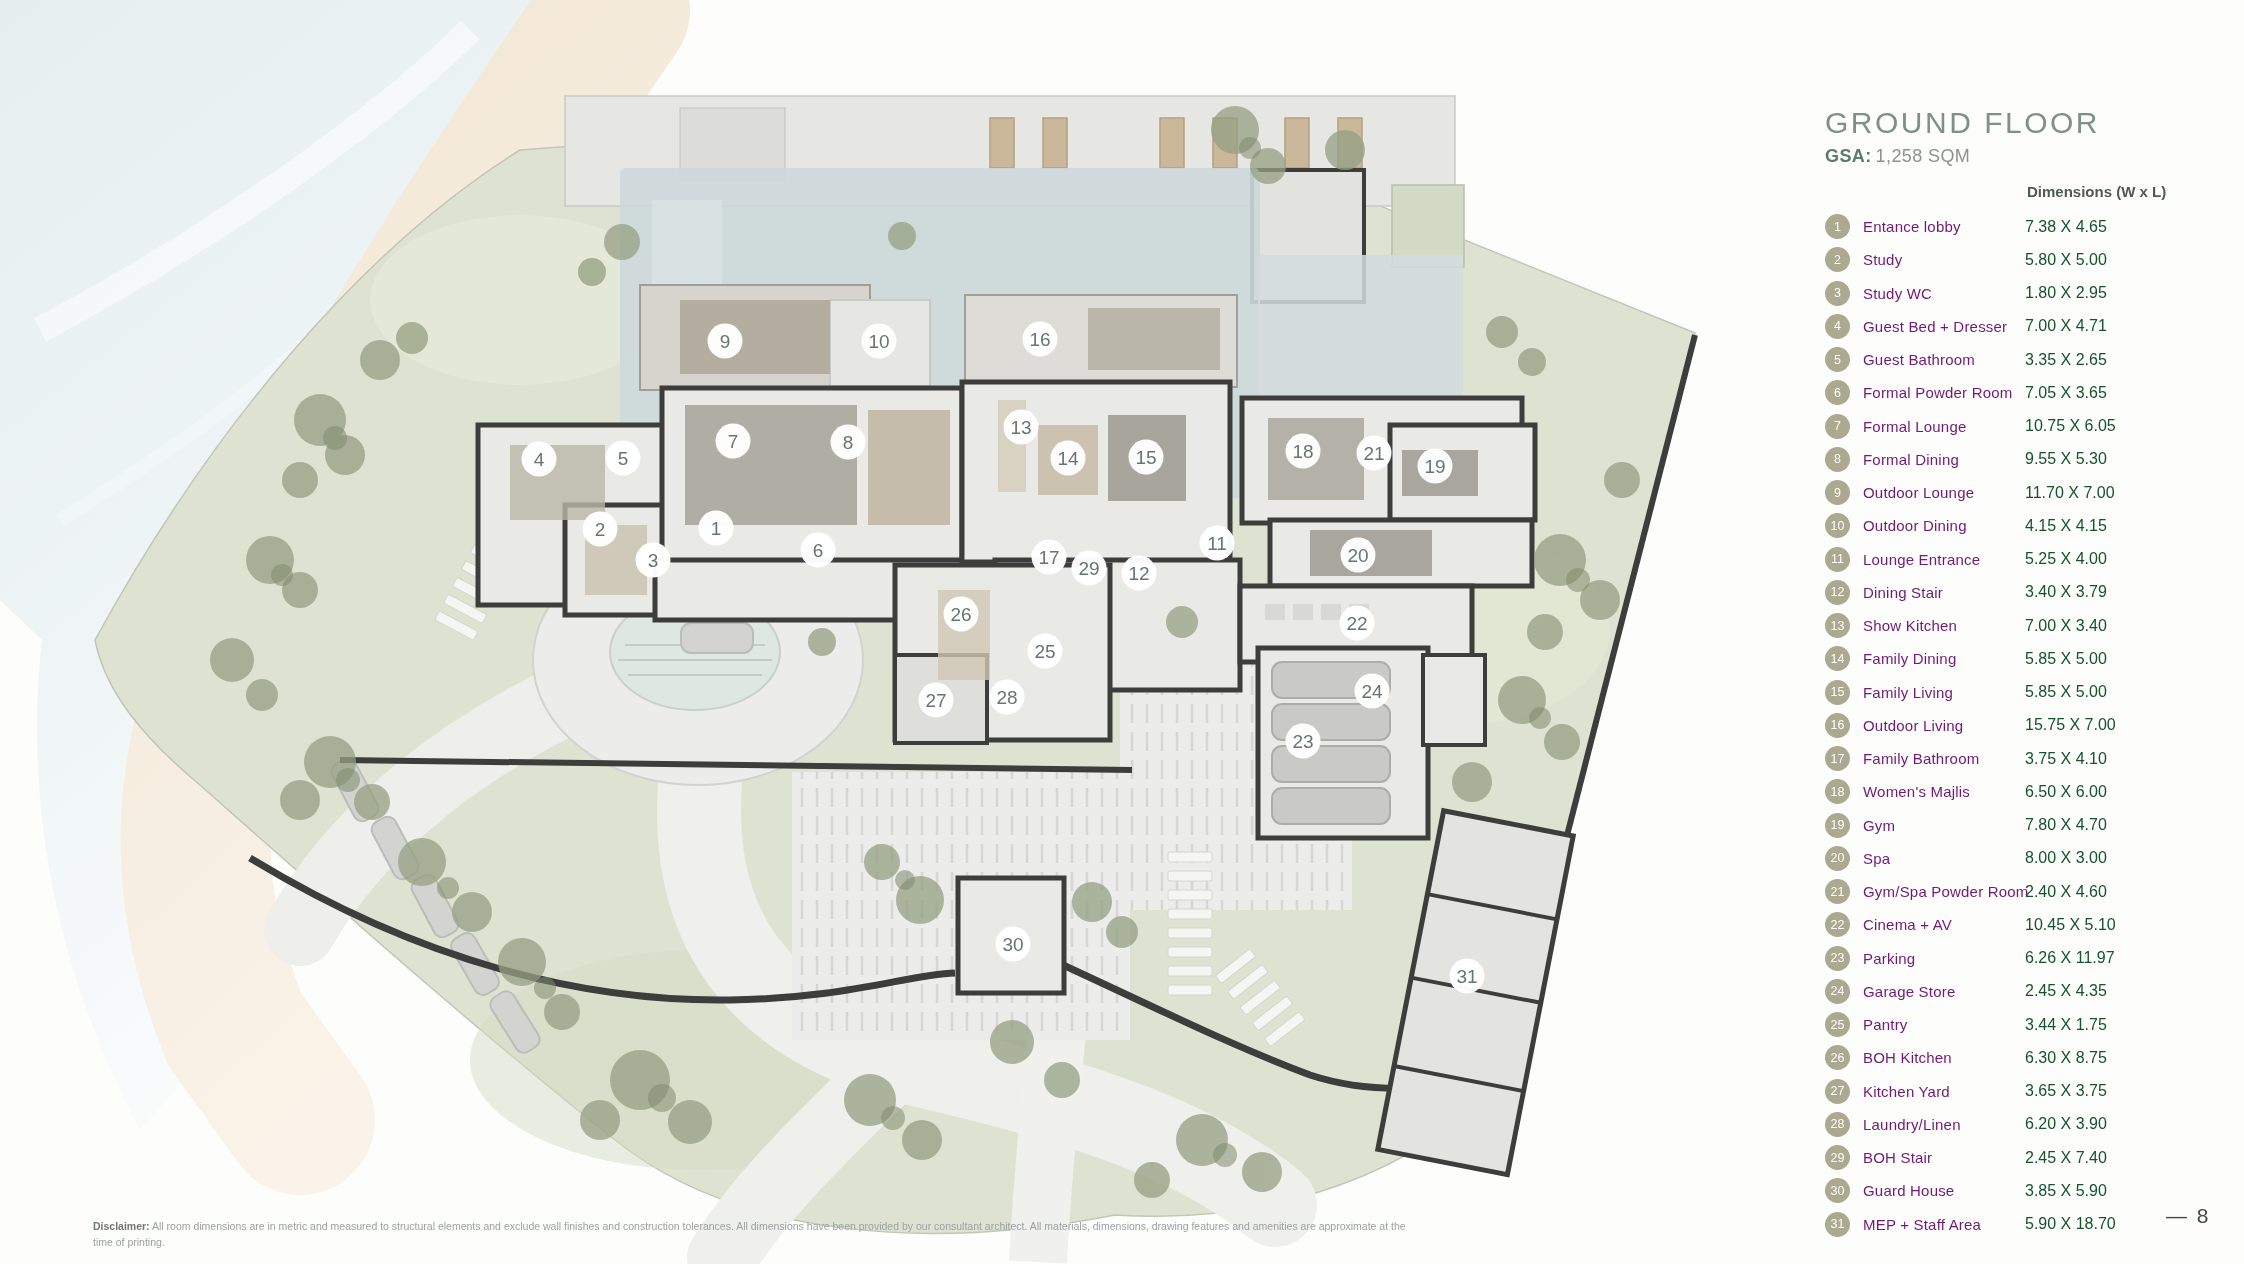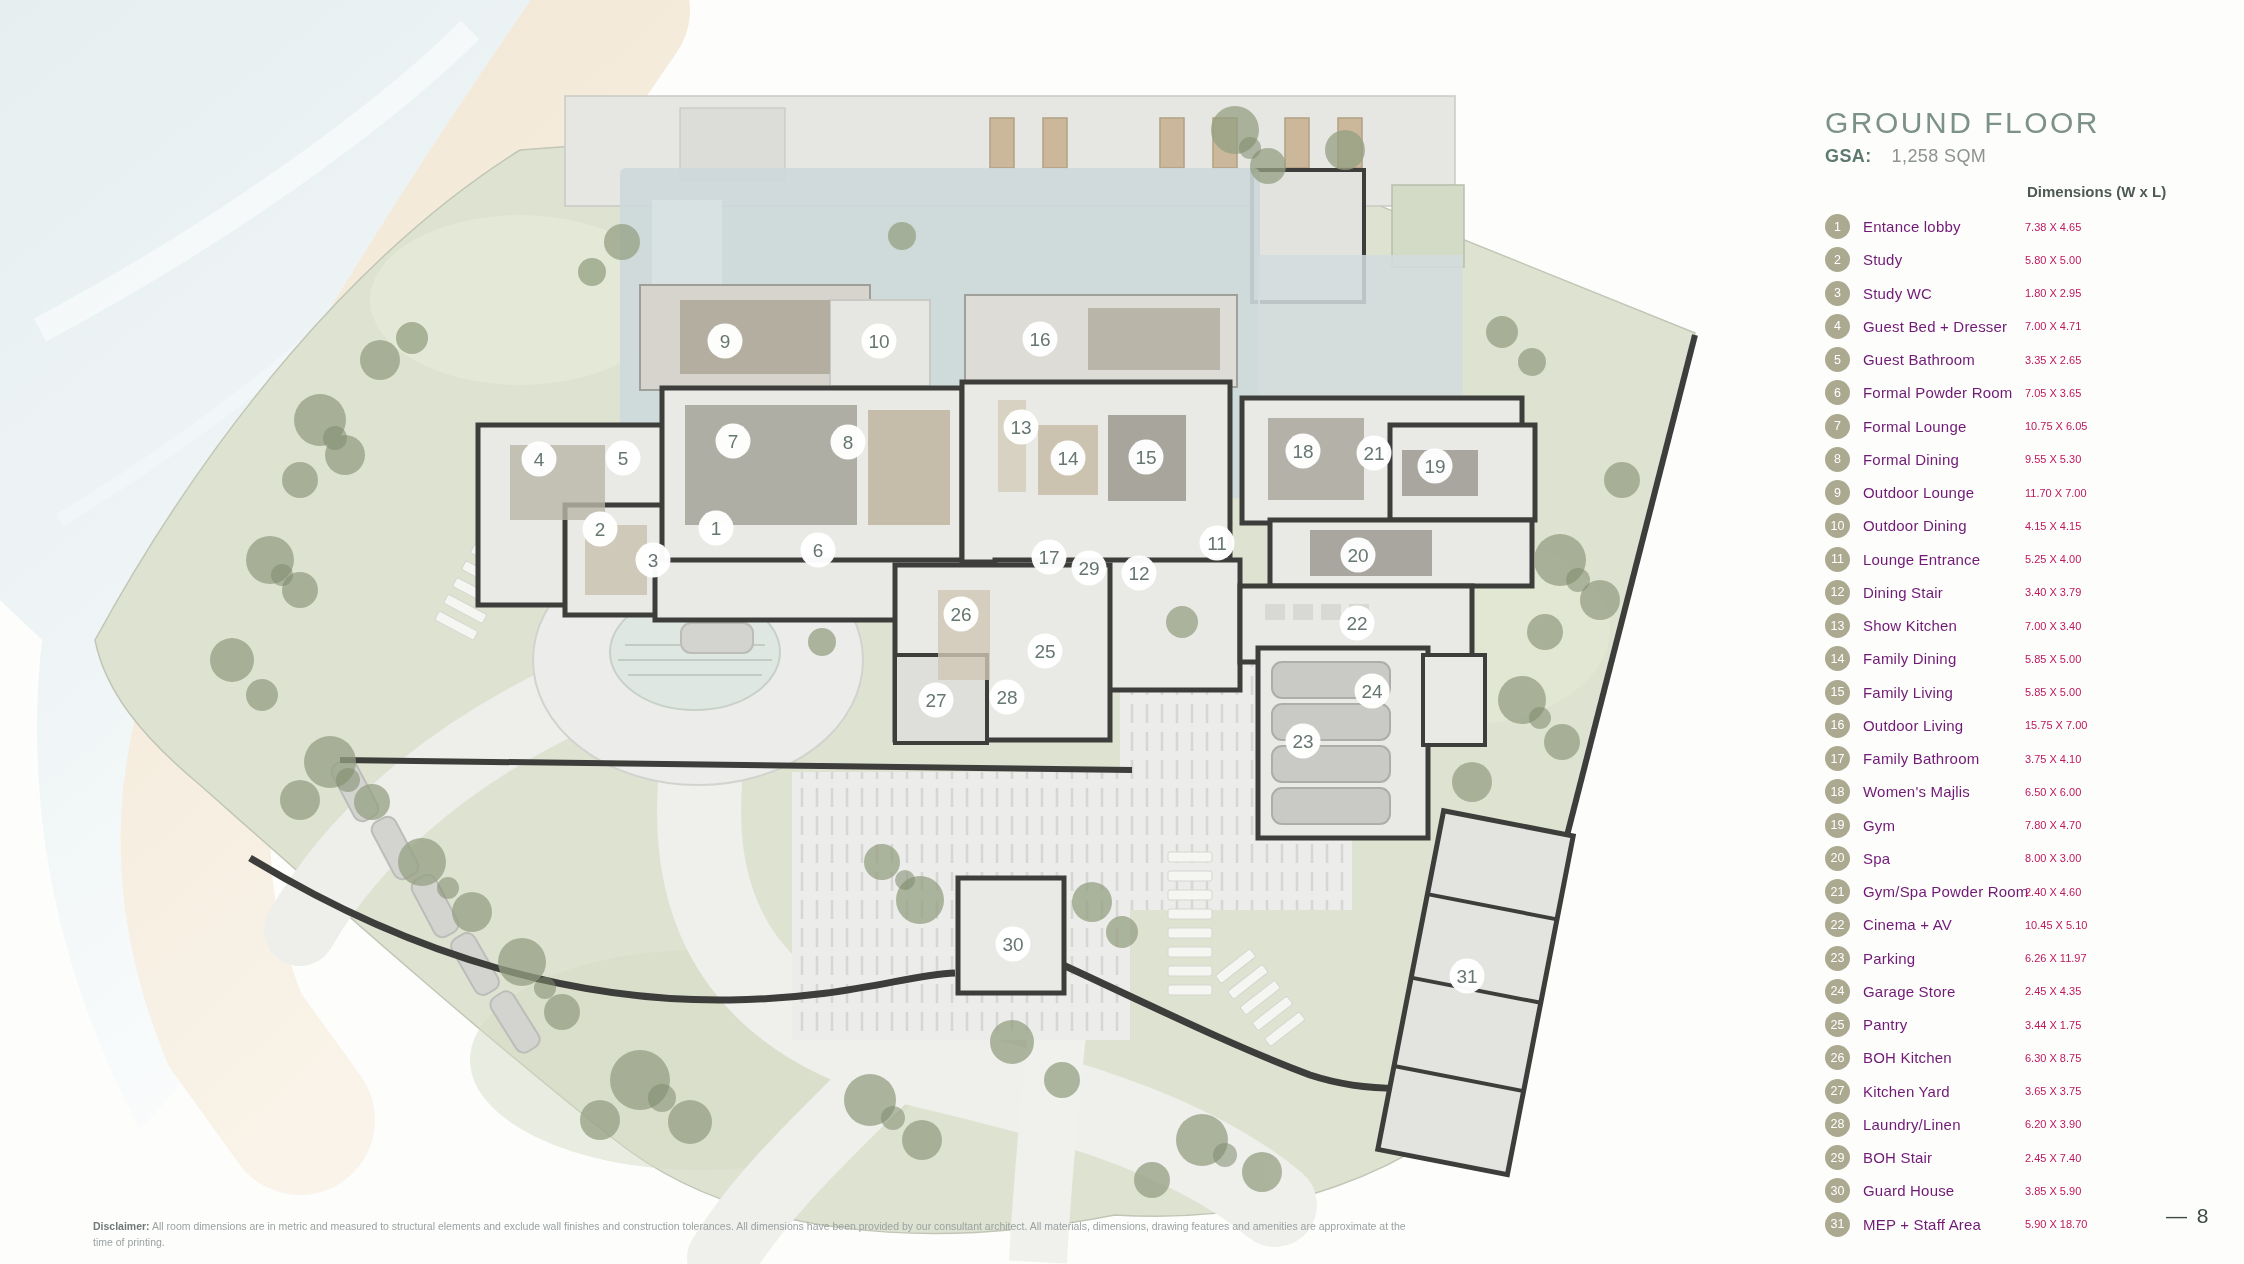--- a/index.html
+++ b/index.html
@@ -4,28 +4,28 @@
 <style>
   html,body{margin:0;padding:0;background:#ffffff;}
   .page{position:relative;width:2244px;height:1264px;background:#fdfdfc;overflow:hidden;
         font-family:"Liberation Sans",sans-serif;}
   .plan-svg{position:absolute;left:0;top:0;}
   
   .legend{position:absolute;left:1825px;top:0;width:410px;height:1025px;}
   .legend-title{position:absolute;top:106px;left:0;font-size:30px;font-weight:500;
                 letter-spacing:2.5px;color:#7c918a;white-space:nowrap;}
   .legend-gsa{position:absolute;top:146px;left:0;font-size:18px;letter-spacing:.4px;color:#8d9390;}
-  .legend-gsa b{color:#5d7a71;font-weight:700;margin-right:20px;}
+  .legend-gsa b{color:#5d7a71;font-weight:700;margin-right:4px;}
   .dims-header{position:absolute;top:183px;left:202px;font-size:15px;font-weight:700;color:#4e5a55;white-space:nowrap;text-align:center;}
   .legend-rows{position:absolute;top:210px;left:0;width:410px;}
   .lrow{display:flex;align-items:center;height:33.25px;}
   .lnum{flex:0 0 25px;width:25px;height:25px;border-radius:50%;background:#aba98f;color:#ffffff;
         font-size:12.5px;display:flex;align-items:center;justify-content:center;margin-right:13px;}
   .lname{width:162px;font-size:15px;color:#701a75;letter-spacing:.2px;white-space:nowrap;}
-  .ldims{font-size:11px;color:#be185d;white-space:nowrap;}
+  .ldims{font-size:16px;color:#14532d;white-space:nowrap;}
   
   .disclaimer{position:absolute;left:93px;top:1218px;width:1330px;font-size:10.5px;
               line-height:16px;color:#9aa3a2;}
   .disclaimer b{color:#6f7a77;font-weight:700;}
   .page-num{position:absolute;left:2166px;top:1204px;font-size:21px;font-weight:500;
             letter-spacing:2px;color:#3e4a45;white-space:nowrap;}
   text.mtxt{font-family:"Liberation Sans",sans-serif;}
 </style>
 </head>
 <body>

